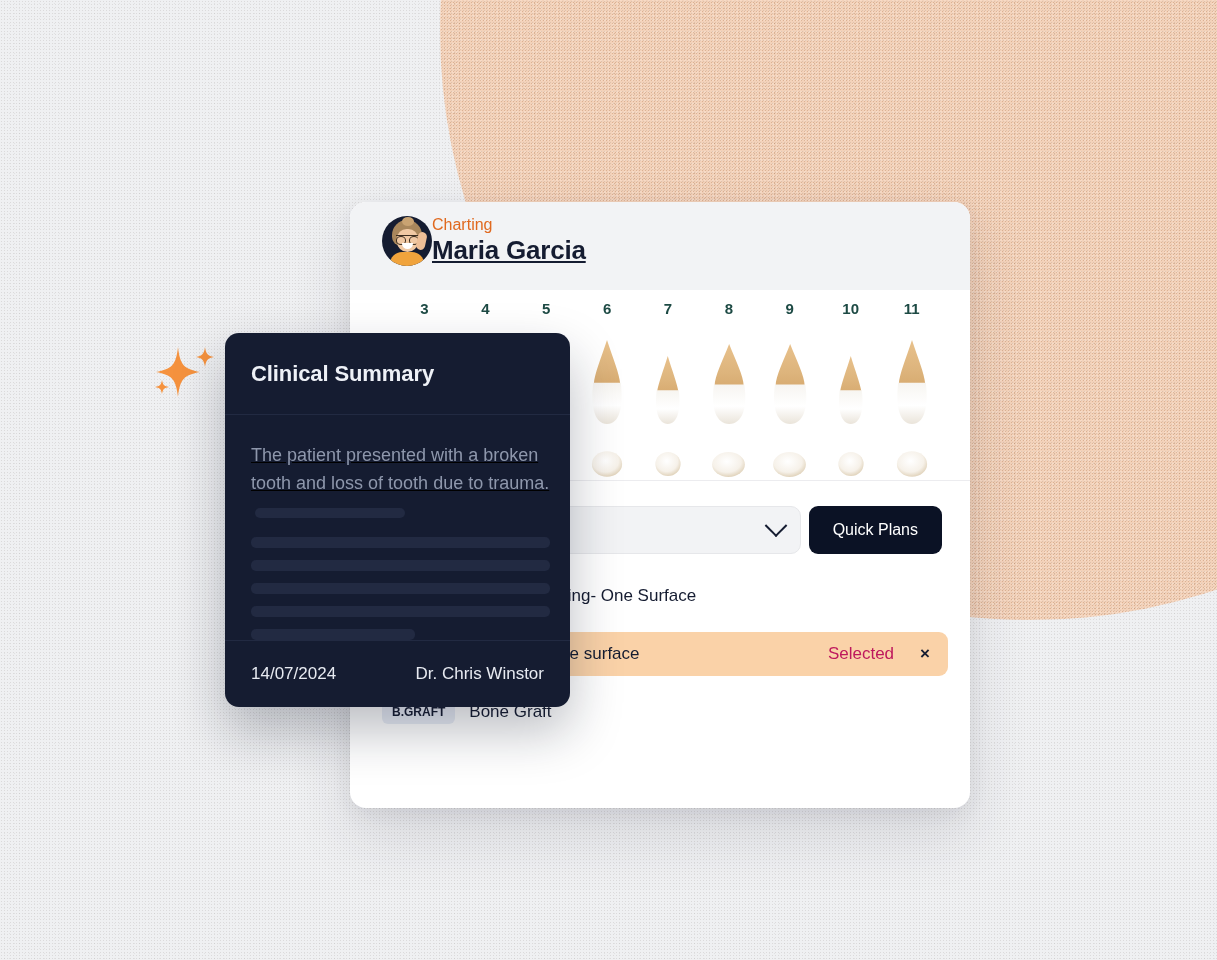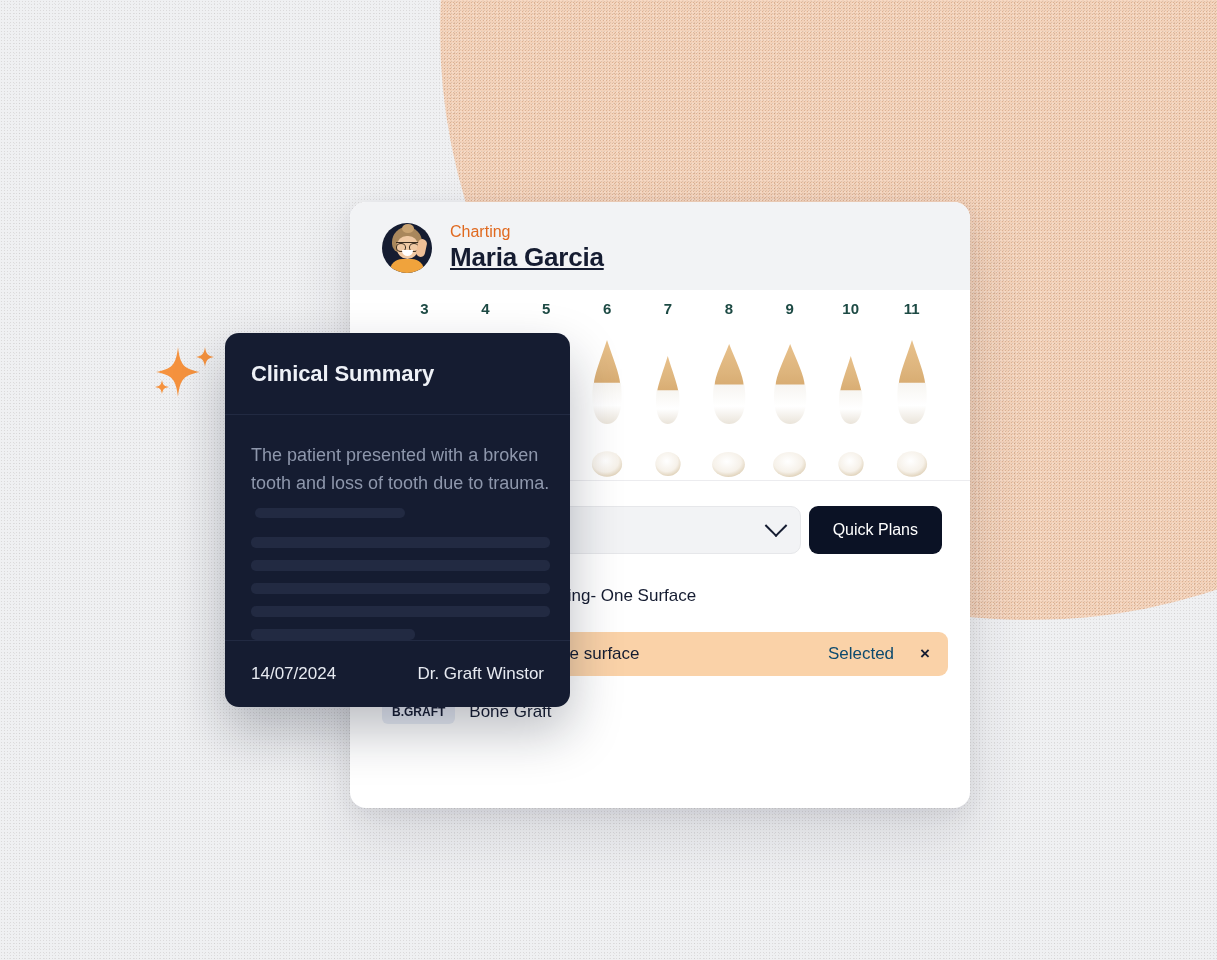--- a/index.html
+++ b/index.html
@@ -73,23 +73,21 @@
     background: #ffffff;
     border-radius: 16px;
     box-shadow: 0 26px 60px rgba(40,40,60,.13), 0 6px 18px rgba(40,40,60,.07);
     overflow: hidden;
   }
 
   .card-header {
     height: 88px;
     background: #f2f3f5;
     display: flex;
-    align-items: center;
-    padding: 4px 0 0 32px;
-    gap: 18px;
+    padding: 14px 0 0 32px;
   }
 
   .avatar {
     width: 50px;
     height: 50px;
     border-radius: 50%;
     background: #151c31;
     position: relative;
     overflow: hidden;
     flex: 0 0 auto;
@@ -265,21 +263,21 @@
   }
   .tx-row.selected .tx-code { background: transparent; }
   .tx-name {
     font-size: 17px;
     color: #151c31;
     white-space: nowrap;
   }
   .tx-spacer { flex: 1; }
   .tx-selected {
     font-size: 17px;
-    color: #0c4a6e;
+    color: #be185d;
   }
   .tx-x {
     font-size: 17px;
     font-weight: 700;
     color: #151c31;
     margin-left: 12px;
     cursor: pointer;
   }
 
   
@@ -314,20 +312,21 @@
   }
   .summary-title {
     font-size: 22px;
     font-weight: 700;
     color: #eef1f7;
     letter-spacing: -.1px;
   }
   .summary-body {
     flex: 1;
     padding: 26px 20px 0 26px;
+    text-decoration: underline;
   }
   .summary-text {
     font-size: 18px;
     line-height: 28px;
     color: #8e97ac;
   }
   .sk-inline {
     display: inline-block;
     vertical-align: middle;
     height: 10px;
@@ -668,17 +667,17 @@
       <div>
           <div class="sk" style="width: 100%;"></div>
           <div class="sk" style="width: 100%;"></div>
           <div class="sk" style="width: 100%;"></div>
           <div class="sk" style="width: 100%;"></div>
           <div class="sk" style="width: 55%;"></div>
         </div>
     </div>
     <div class="summary-foot">
       <span>14/07/2024</span>
-      <span>Dr. Graft Winstor</span>
+      <span>Dr. Chris Winstor</span>
     </div>
   </div>
 
 </div>
 
 </body></html>

